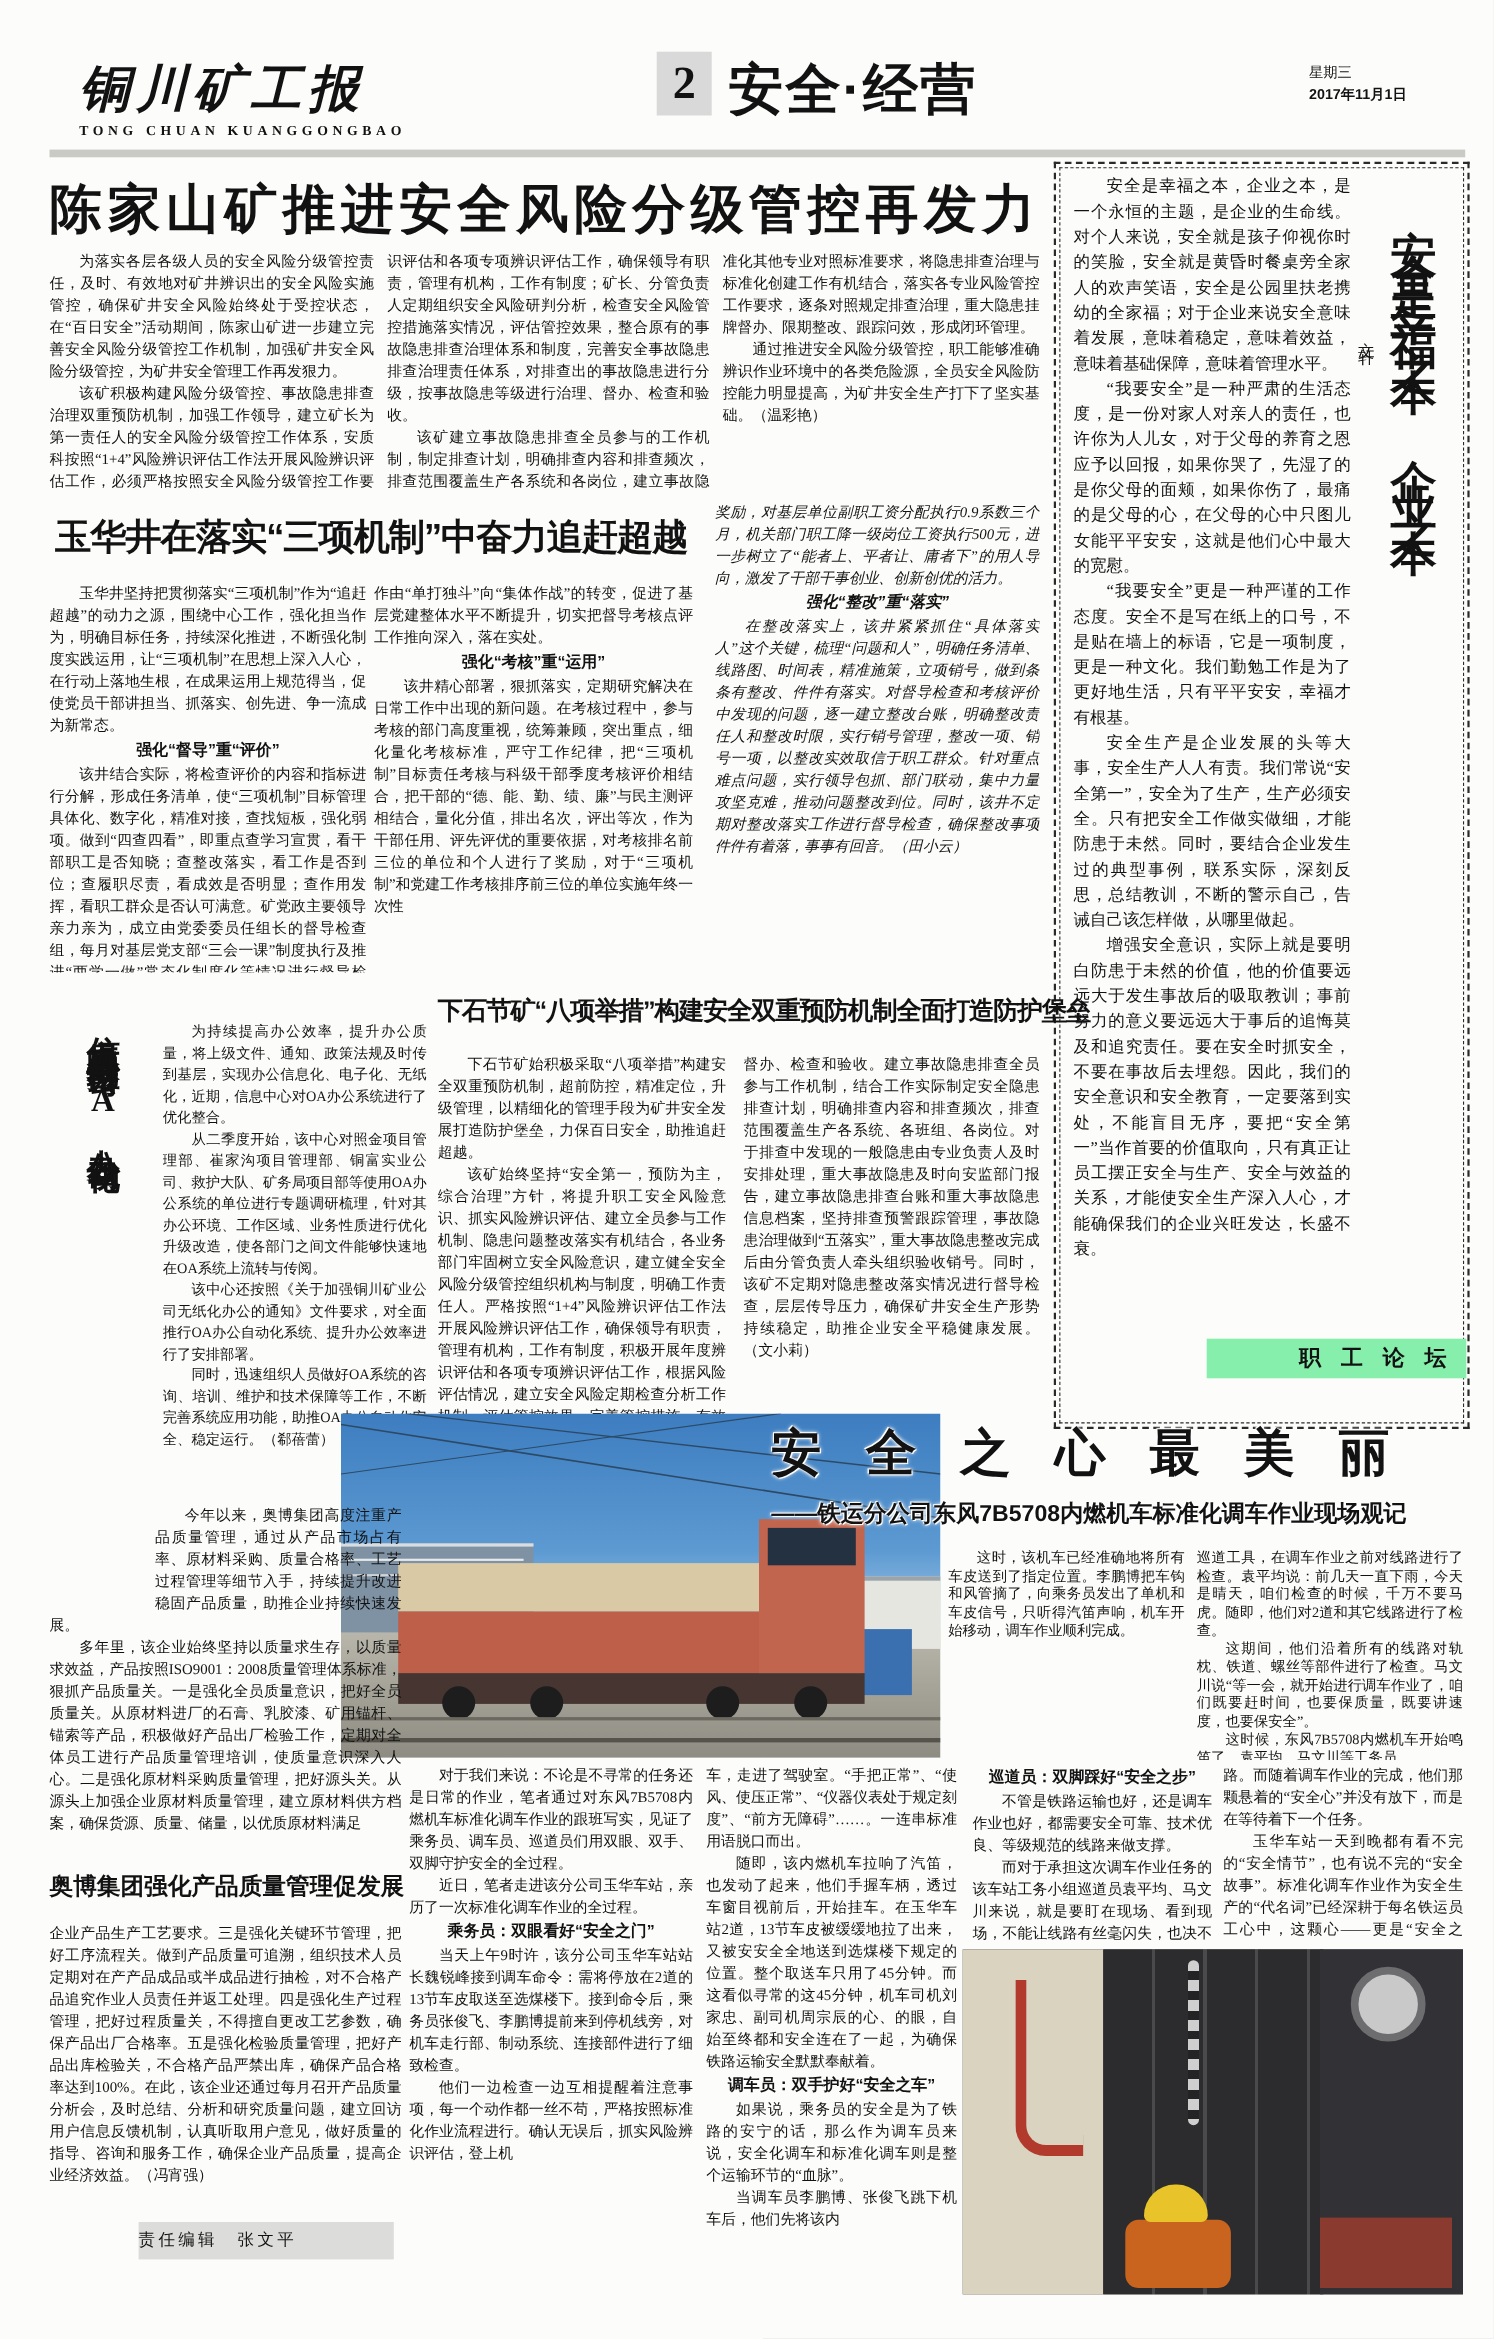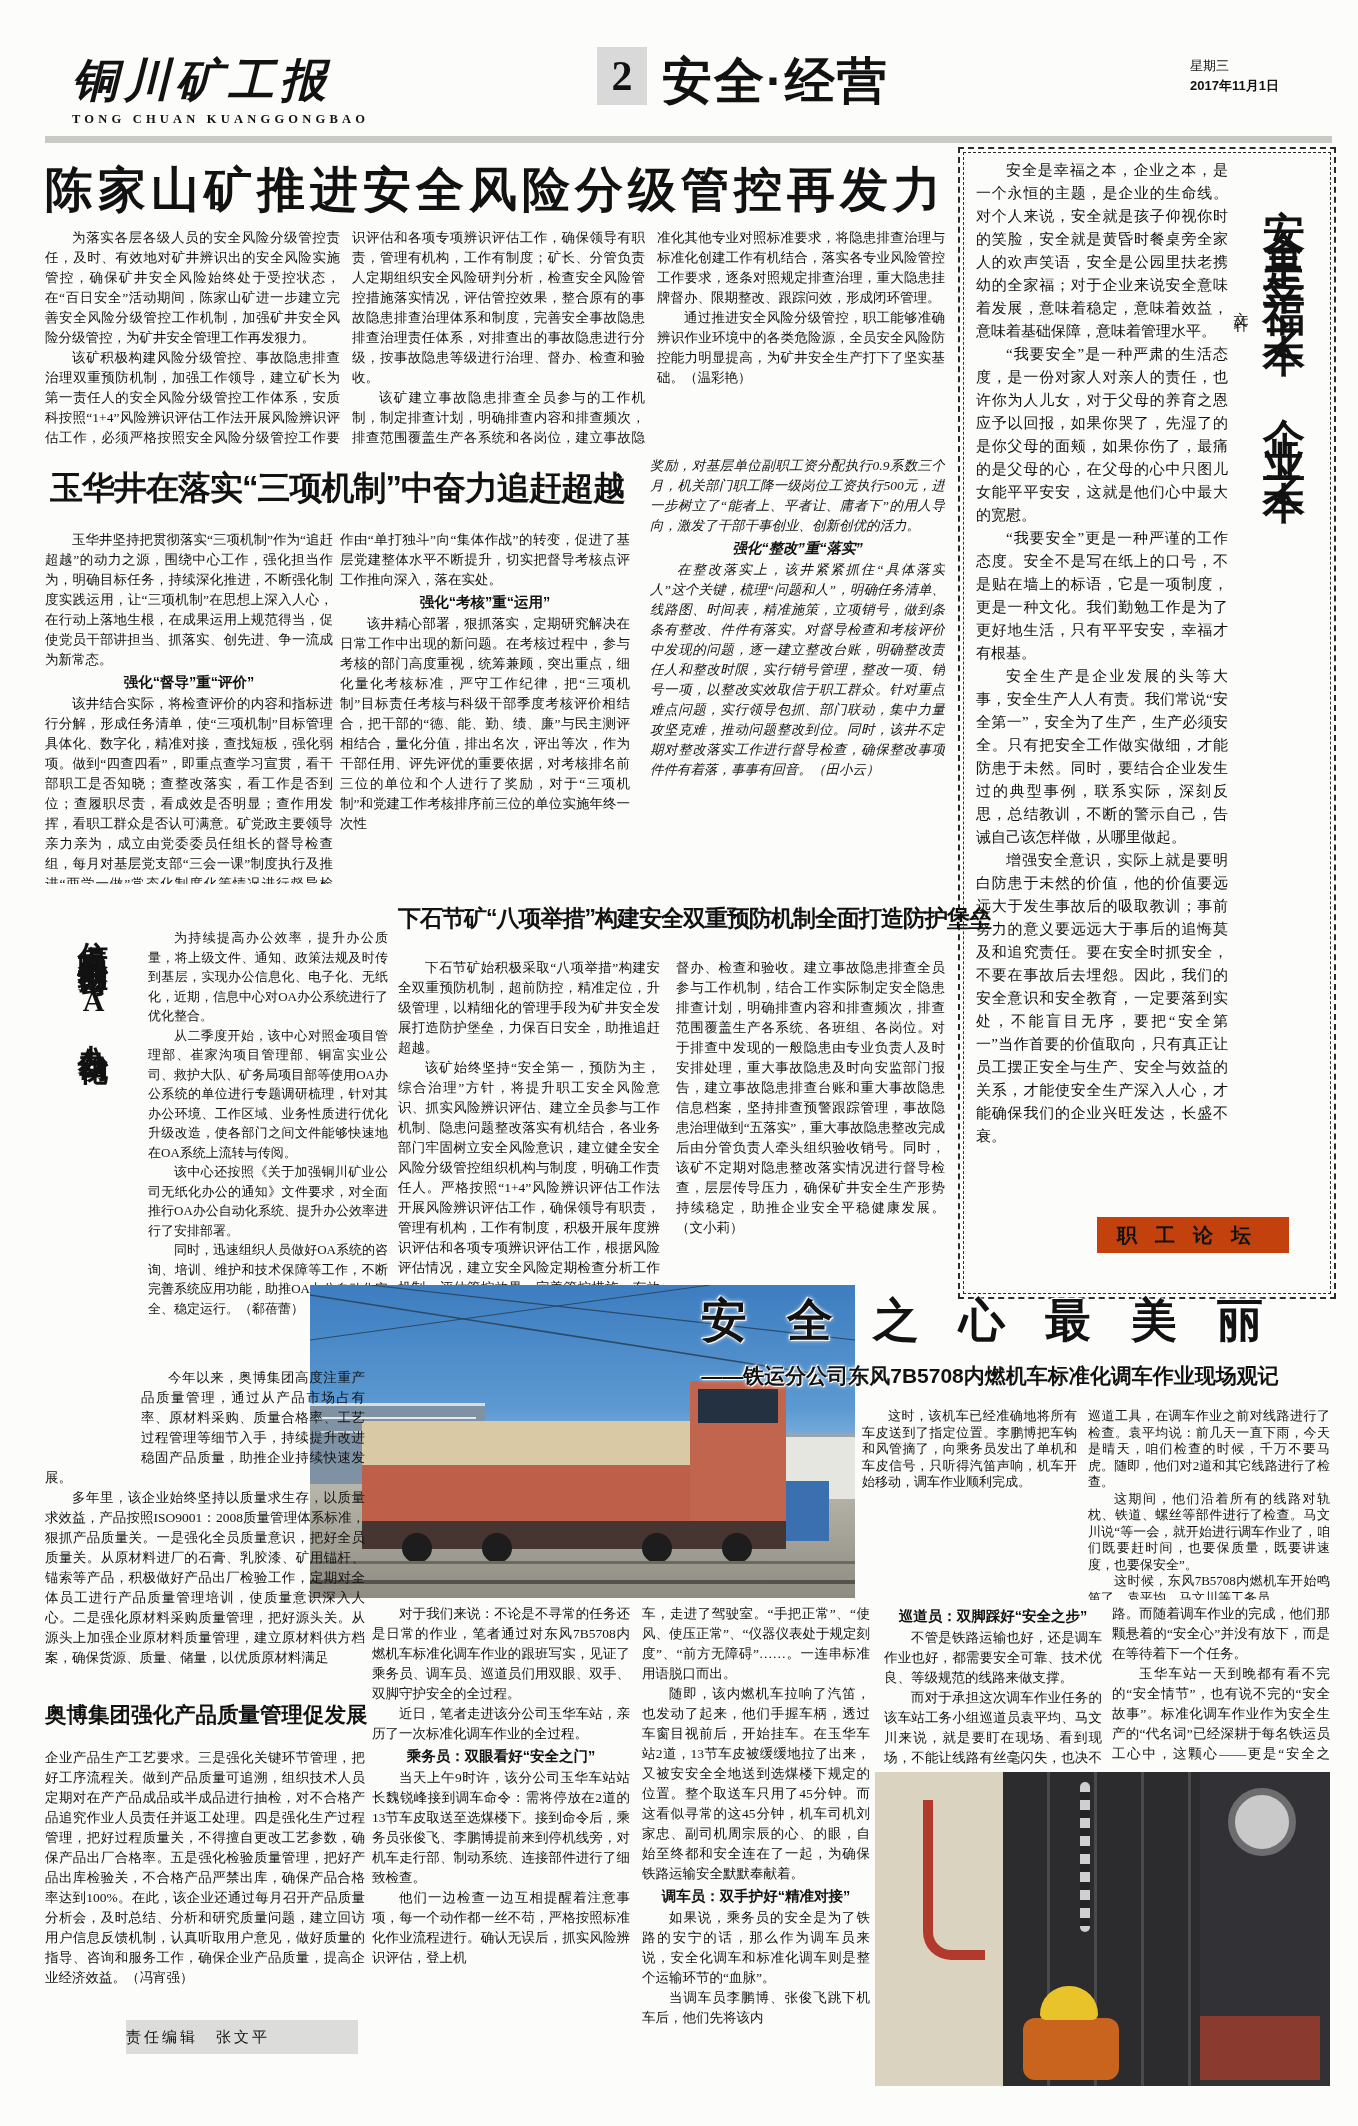--- a/index.html
+++ b/index.html
@@ -24,22 +24,22 @@
   .subhead{font-family:"Liberation Sans",sans-serif;font-weight:bold;text-align:center;
            font-size:14.5px;line-height:22px;margin:1px 0;}
   
   .essay-box{border:2px dashed #2a2a2a;background:#fcfcfa;}
   .essay-inner{position:absolute;inset:3px;border:1px dashed #2a2a2a;}
   .essay-text{font-size:15px;line-height:23px;text-align:justify;overflow:hidden;}
   .essay-text .para{text-indent:2em;}
   .vert{writing-mode:vertical-rl;text-orientation:upright;}
   .essay-title{font-family:"Liberation Serif",serif;font-weight:bold;font-size:42px;letter-spacing:0.5em;}
   .essay-author{font-size:15px;letter-spacing:6px;}
-  .forum-box{background:#c2410c;text-align:center;font-family:"Liberation Sans",sans-serif;
-             font-weight:bold;font-size:20px;letter-spacing:18px;line-height:36px;}
+  .forum-box{background:#86efac;text-align:right;font-family:"Liberation Sans",sans-serif;
+             font-weight:bold;font-size:20px;letter-spacing:18px;line-height:36px;padding-left:44px;}
   .oa-title{font-family:"Liberation Serif",serif;font-weight:bold;font-size:30px;letter-spacing:3px;}
   .editor-box{background:#dcdcda;font-size:15px;line-height:34px;letter-spacing:3px;}
   .spacer-tl{float:left;width:96px;height:82px;}
   .glow{text-shadow:0 0 3px #fff,0 0 5px #fff,1px 1px 0 #fff,-1px -1px 0 #fff;}
   
   .photo{overflow:hidden;}
   .p1-sky{position:absolute;inset:0;background:linear-gradient(180deg,#3d7dc0 0%,#5d9ad2 40%,#a5c9e6 62%,#b9b7ab 63%,#8e8c82 100%);}
   .p1-platform{position:absolute;left:0;top:118px;width:175px;height:78px;background:#7e92a4;border-top:3px solid #d8dde2;}
   .p1-rail1{position:absolute;left:6px;top:132px;width:160px;height:2px;background:#e6e9ec;}
   .p1-rail2{position:absolute;left:6px;top:146px;width:160px;height:2px;background:#cdd4da;}
@@ -209,21 +209,21 @@
     <div>
         <p class="para">当天上午9时许，该分公司玉华车站站长魏锐峰接到调车命令：需将停放在2道的13节车皮取送至选煤楼下。接到命令后，乘务员张俊飞、李鹏博提前来到停机线旁，对机车走行部、制动系统、连接部件进行了细致检查。</p>
         <p class="para">他们一边检查一边互相提醒着注意事项，每一个动作都一丝不苟，严格按照标准化作业流程进行。确认无误后，抓实风险辨识评估，登上机</p>
       </div>
   </div>
   <div class="abs bt" style="left:642px;top:1604px;width:228px;height:482px;">
     <div>
         <p class="para noindent">车，走进了驾驶室。“手把正常”、“使风、使压正常”、“仪器仪表处于规定刻度”、“前方无障碍”……。一连串标准用语脱口而出。</p>
         <p class="para">随即，该内燃机车拉响了汽笛，也发动了起来，他们手握车柄，透过车窗目视前后，开始挂车。在玉华车站2道，13节车皮被缓缓地拉了出来，又被安安全全地送到选煤楼下规定的位置。整个取送车只用了45分钟。而这看似寻常的这45分钟，机车司机刘家忠、副司机周宗辰的心、的眼，自始至终都和安全连在了一起，为确保铁路运输安全默默奉献着。</p>
       </div>
-    <div class="subhead">调车员：双手护好“精准对接”</div>
+    <div class="subhead">调车员：双手护好“安全之车”</div>
     <div>
         <p class="para">如果说，乘务员的安全是为了铁路的安宁的话，那么作为调车员来说，安全化调车和标准化调车则是整个运输环节的“血脉”。</p>
         <p class="para">当调车员李鹏博、张俊飞跳下机车后，他们先将该内</p>
       </div>
   </div>
   <div class="abs bt" style="left:884px;top:1604px;width:218px;height:162px;">
     <div class="subhead">巡道员：双脚踩好“安全之步”</div>
     <div>
         <p class="para">不管是铁路运输也好，还是调车作业也好，都需要安全可靠、技术优良、等级规范的线路来做支撑。</p>
         <p class="para">而对于承担这次调车作业任务的该车站工务小组巡道员袁平均、马文川来说，就是要盯在现场、看到现场，不能让线路有丝毫闪失，也决不能出现任何纰漏。</p>

